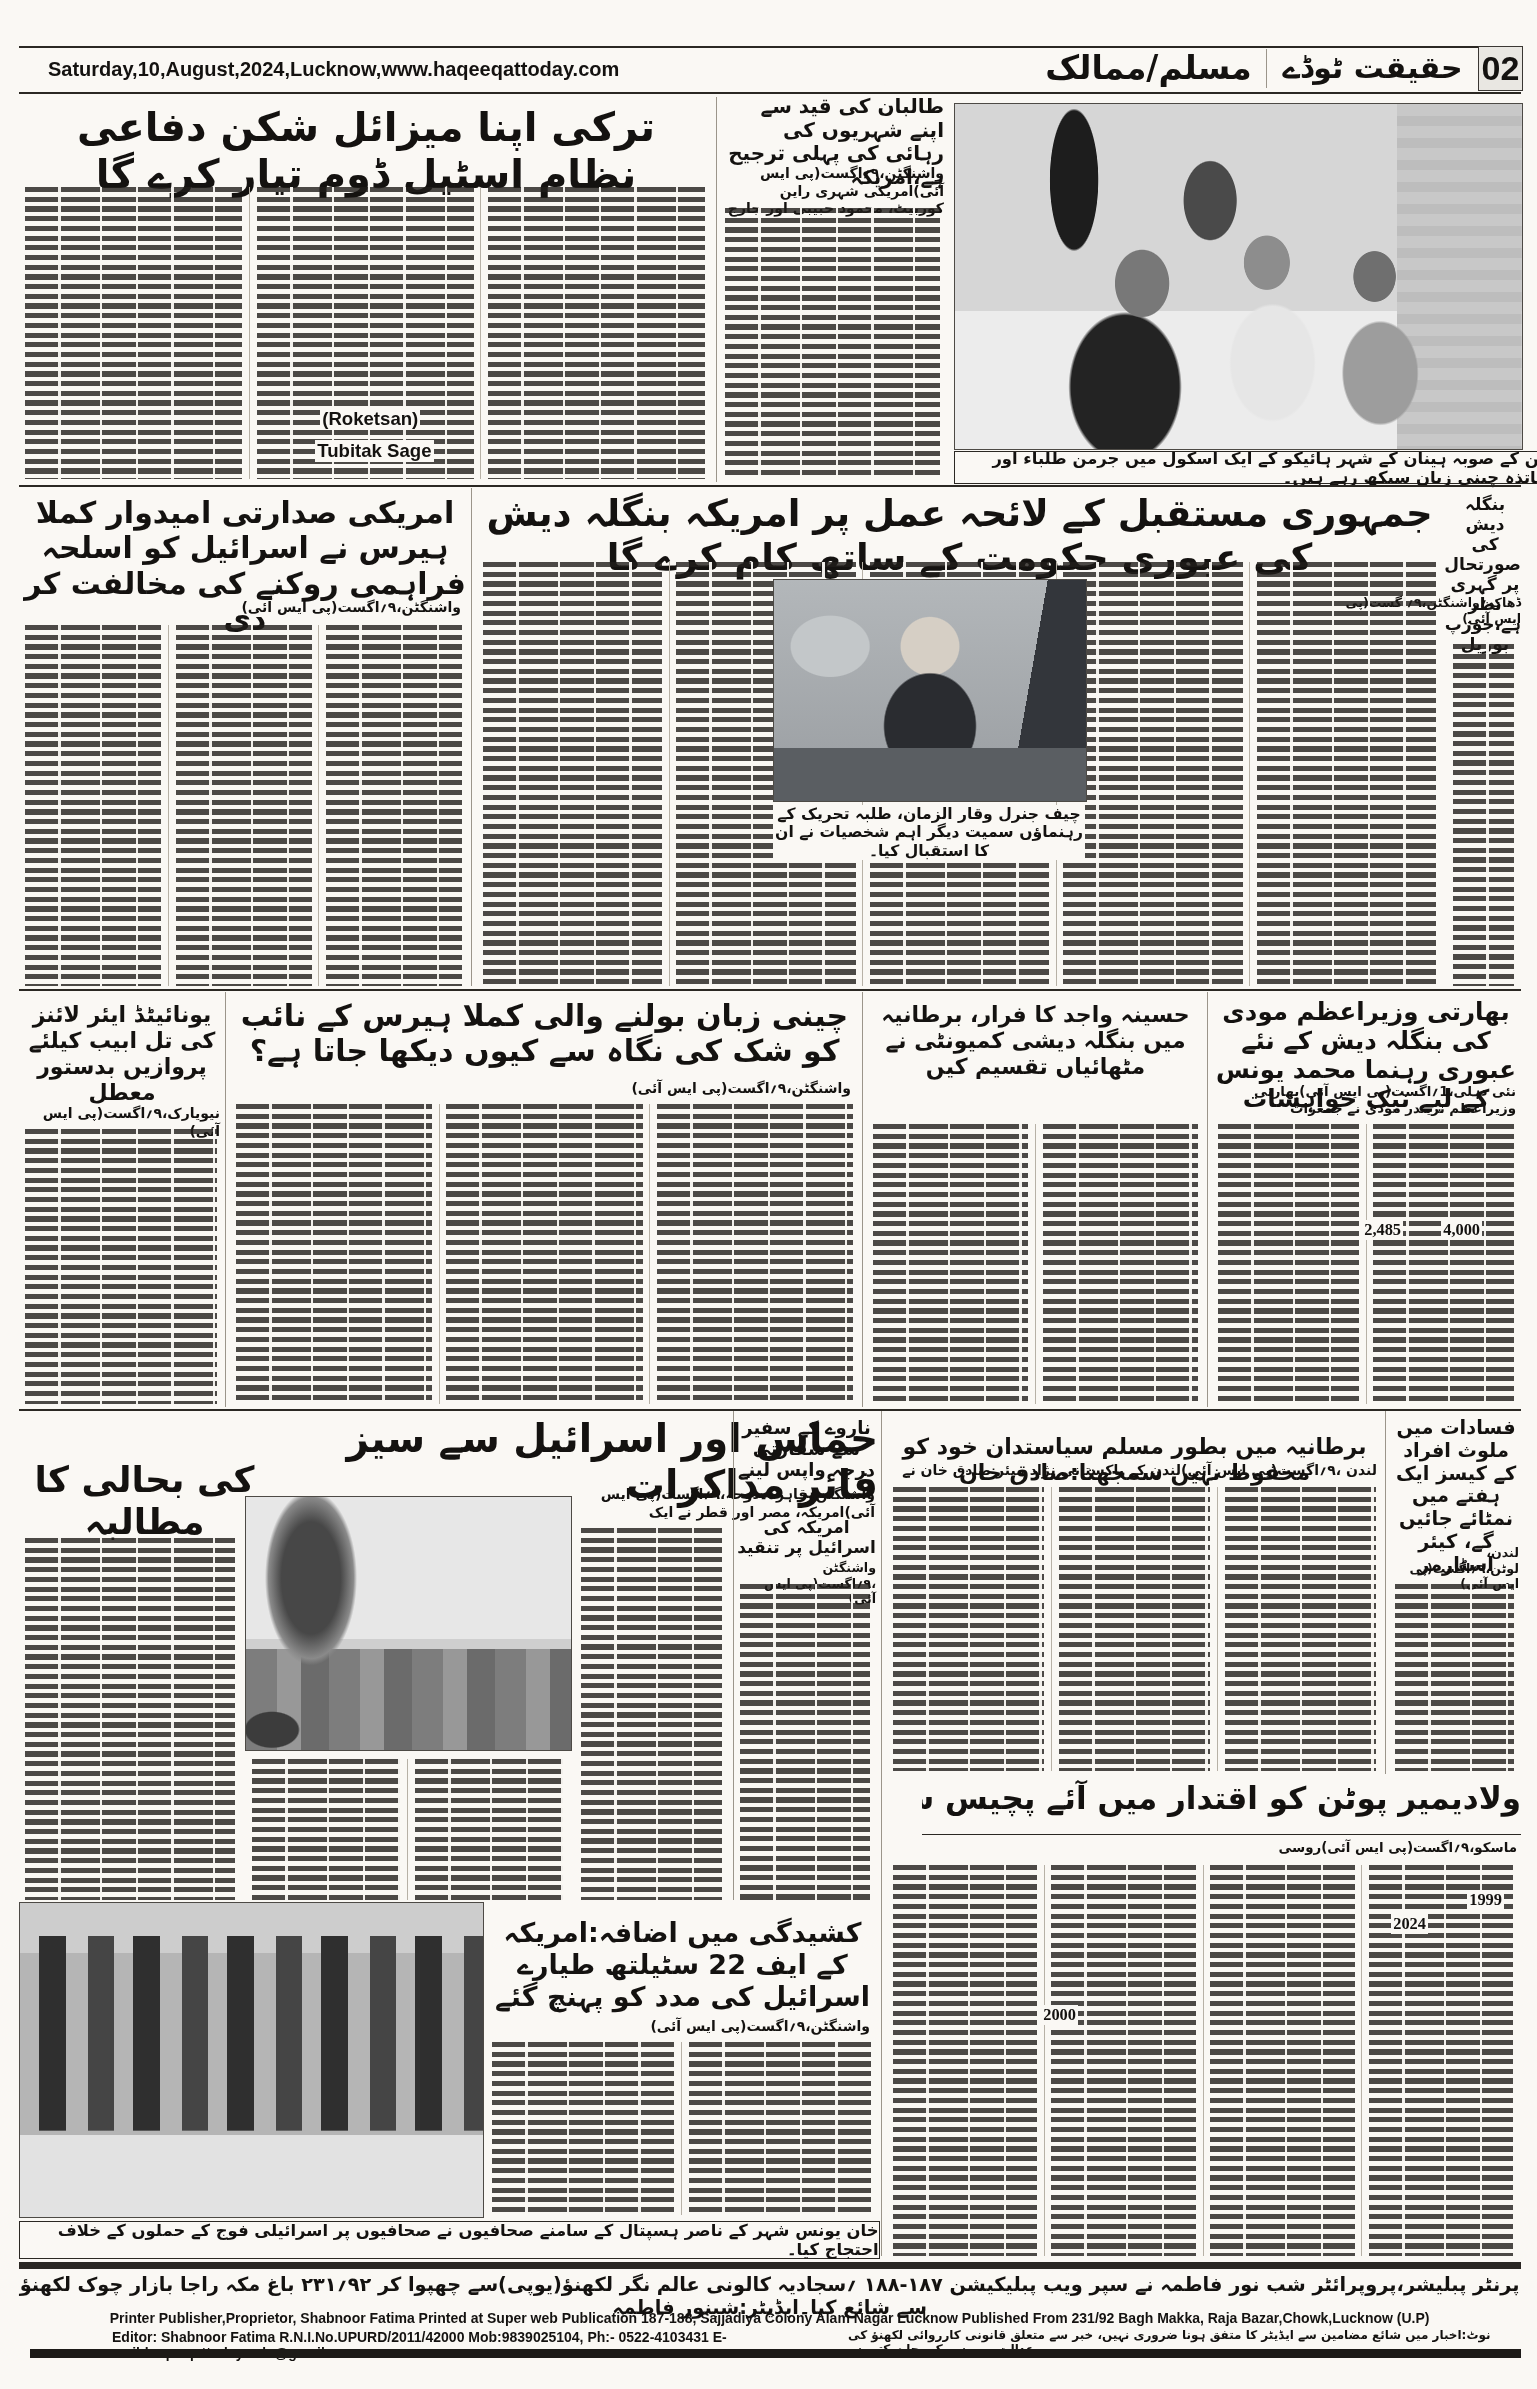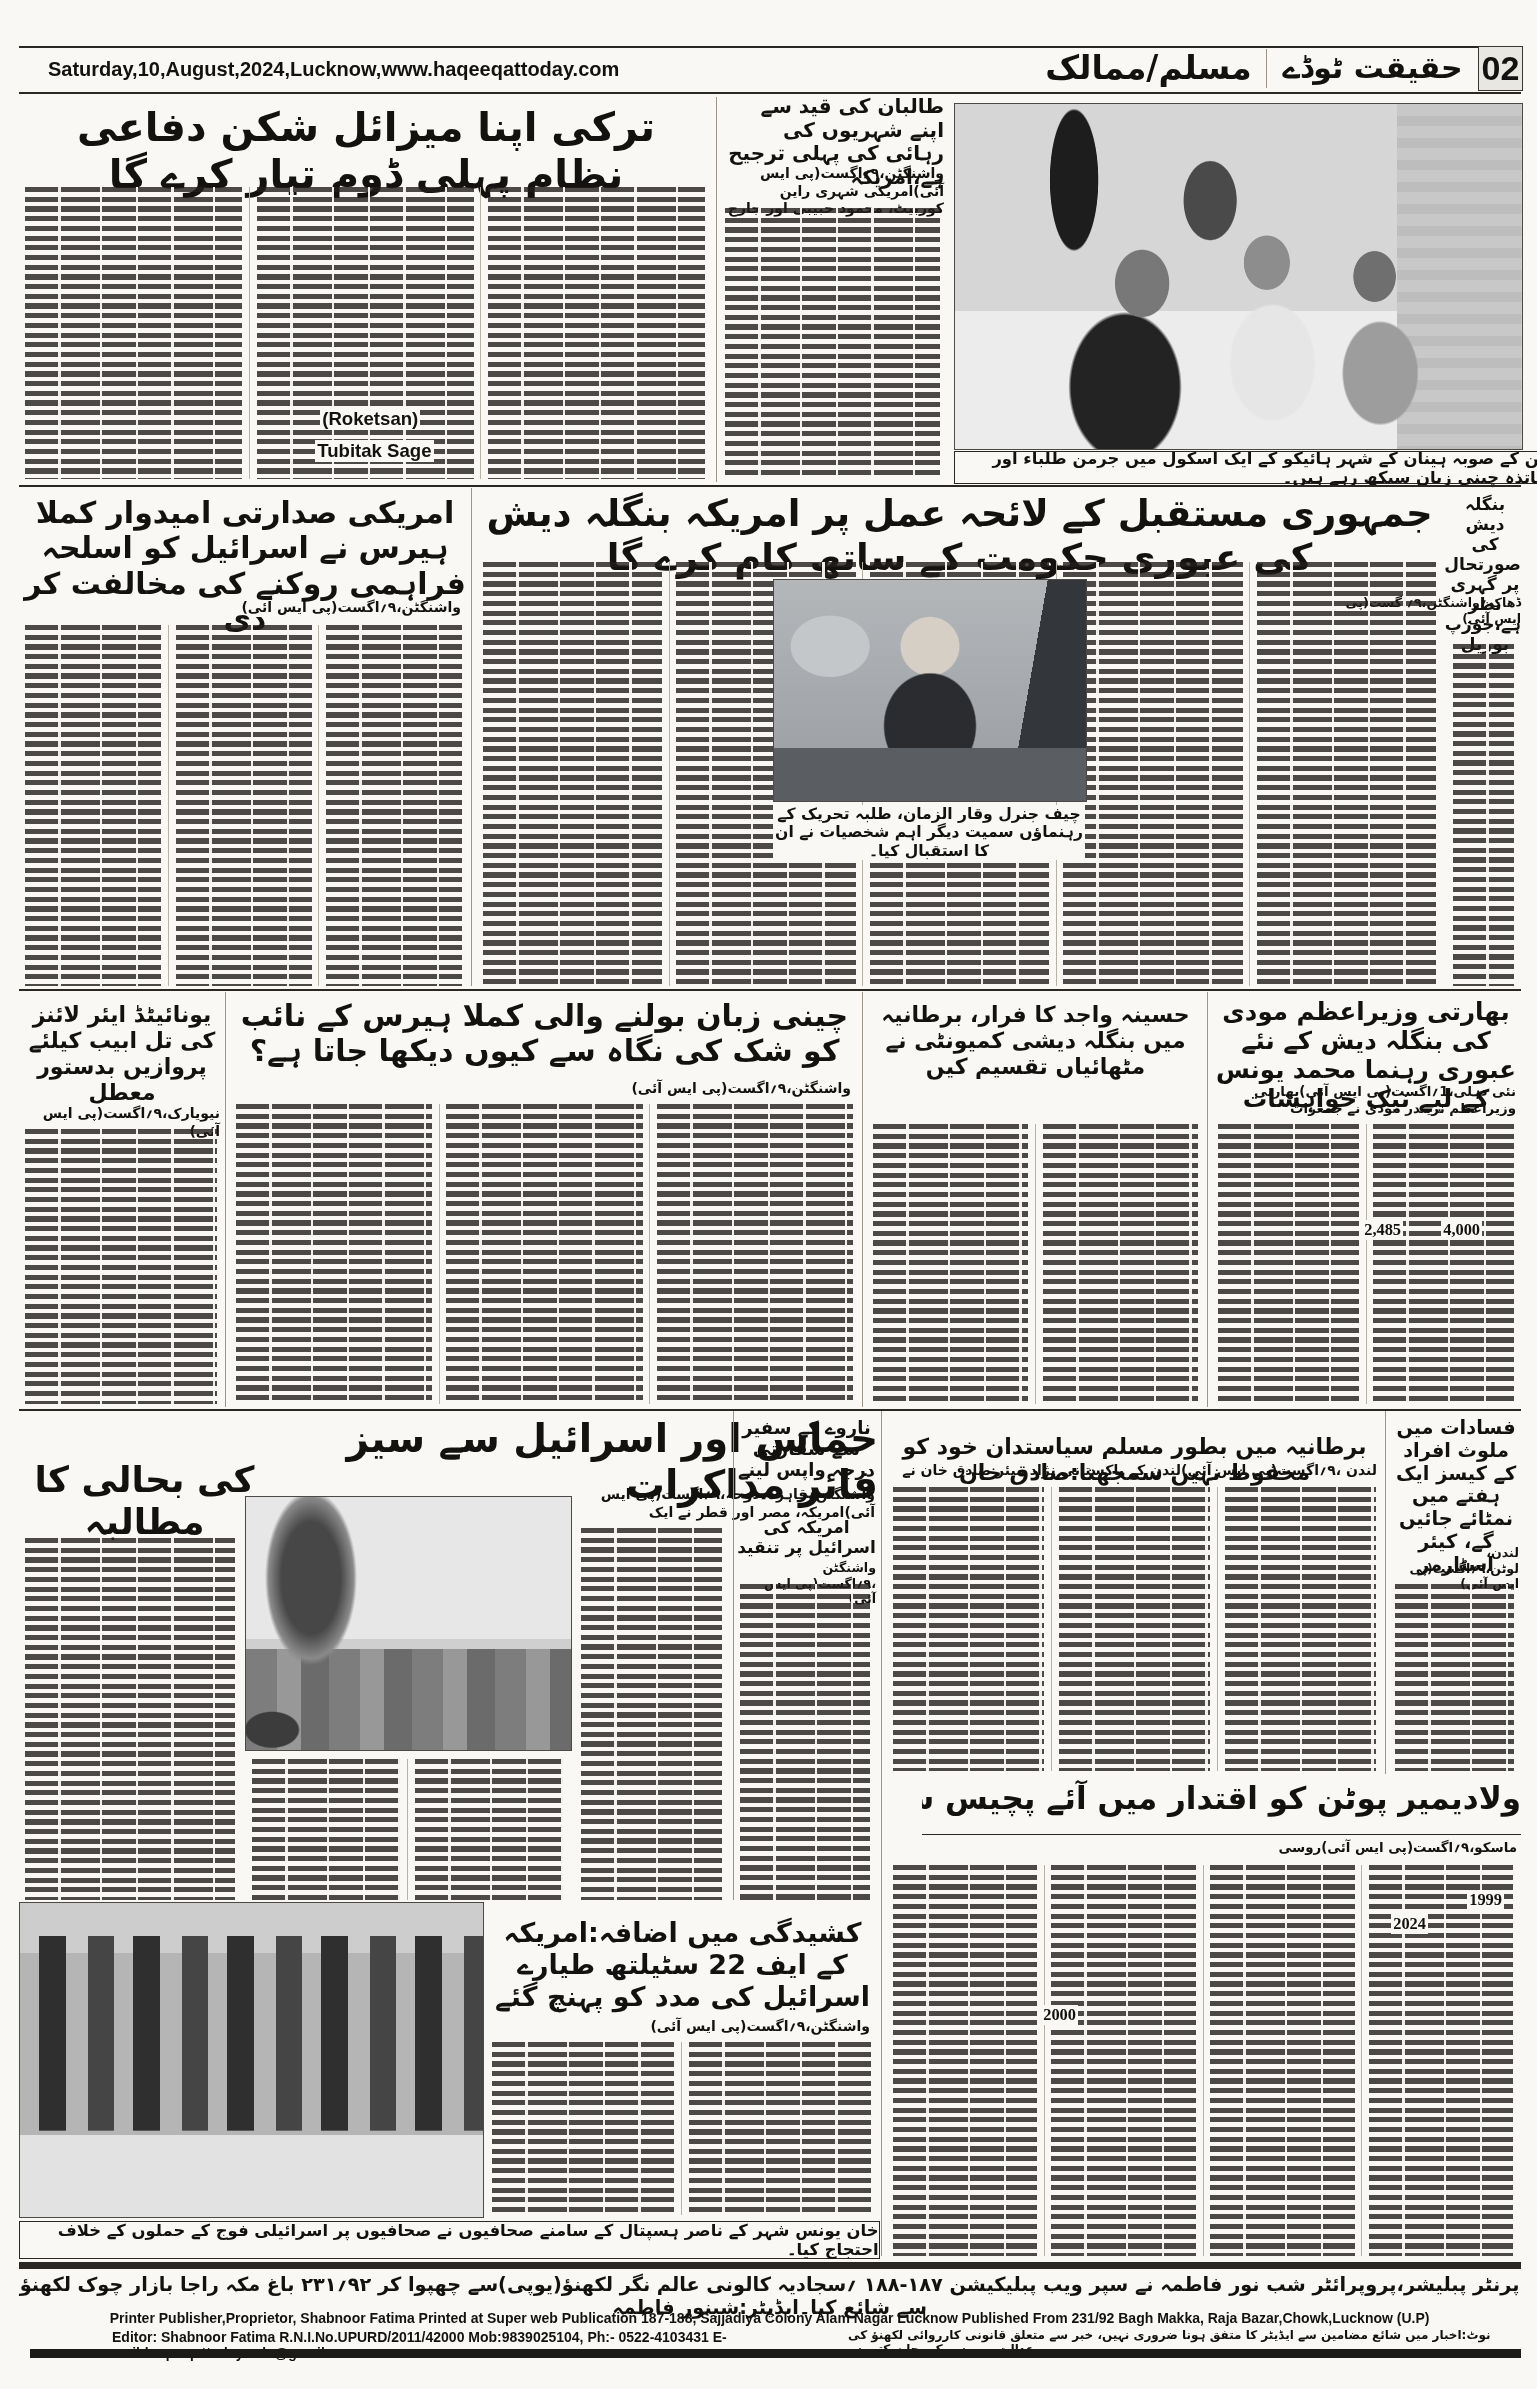--- a/index.html
+++ b/index.html
@@ -68,21 +68,21 @@
 <div id="page">
 
   <div class="abs hrule" style="left:18.6px;top:46px;width:1502px;height:1.5px;"></div>
   <div class="abs" style="left:48px;top:58px;width:565px;font-weight:bold;font-size:20px;">Saturday,10,August,2024,Lucknow,www.haqeeqattoday.com</div>
   <div class="abs ur hl" style="left:1037px;top:46px;width:223px;height:43px;font-size:33px;line-height:43px;">مسلم/ممالک</div>
   <div class="abs vr" style="left:1266px;top:49px;height:39px;"></div>
   <div class="abs ur" id="masthead-box" style="left:1273px;top:46px;width:199px;height:43px;font-size:30px;">حقیقت ٹوڈے</div>
   <div class="abs" id="pageno" style="left:1478px;top:46px;width:43px;height:43px;">02</div>
   <div class="abs hrule" style="left:18.6px;top:92px;width:1502px;height:2.2px;"></div>
 
-  <div class="abs ur hl" style="left:22px;top:104px;width:688px;font-size:40px;">ترکی اپنا میزائل شکن دفاعی نظام پہلی ڈوم تیار کرے گا</div>
+  <div class="abs ur hl" style="left:22px;top:104px;width:688px;font-size:40px;">ترکی اپنا میزائل شکن دفاعی نظام اسٹیل ڈوم تیار کرے گا</div>
   <div class="abs cols" style="left:18.6px;top:187px;width:693px;height:292px;">
       <div class="c">
         <div class="fx"></div>
       </div>
       <div class="c">
         <div class="fx"></div>
       </div>
       <div class="c">
         <div class="fx"></div>
       </div>

